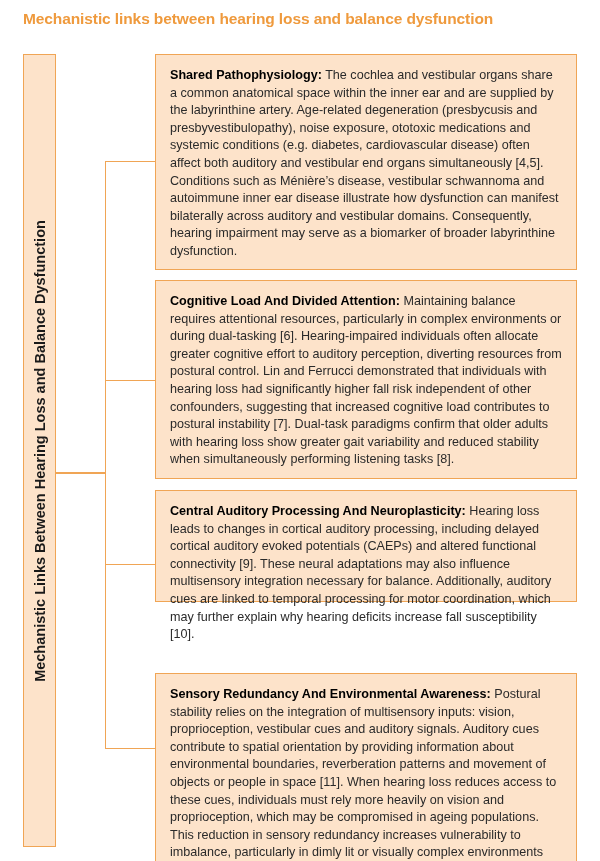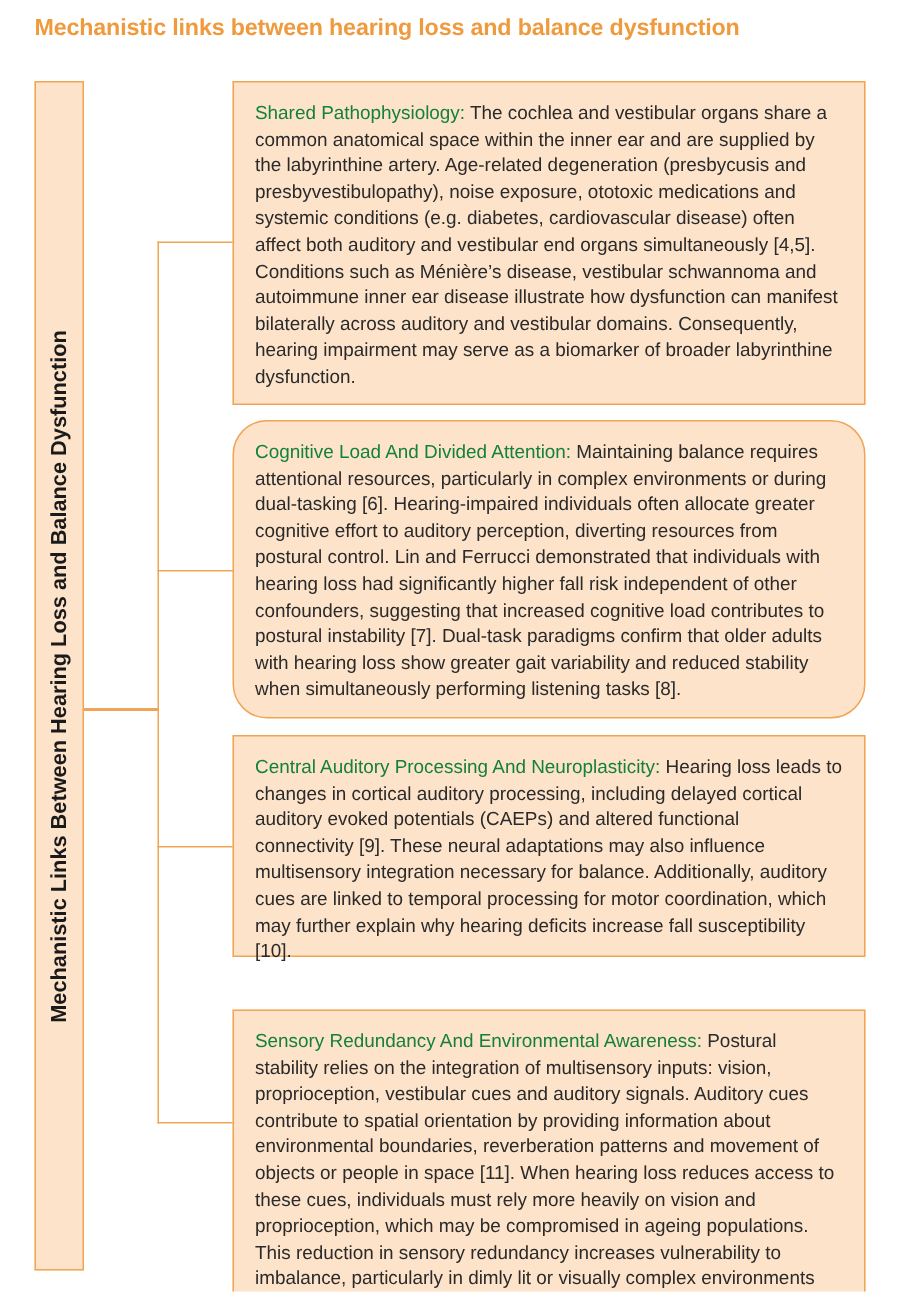--- a/index.html
+++ b/index.html
@@ -9,21 +9,21 @@
            color: #ef9a3d; letter-spacing: -0.1px; white-space: nowrap; }
   .side-bar { position: absolute; left: 23px; top: 54px; width: 33px; height: 793px;
               background: #fde3ca; border: 1.5px solid #f0a555; box-sizing: border-box; }
   .side-label { position: absolute; left: 50%; top: 50%;
                 transform: translate(-50%, -50%) rotate(-90deg);
                 white-space: nowrap; font-size: 14.5px; font-weight: bold; color: #1a1a1a; }
   .line { position: absolute; background: #f0a555; }
   .box { position: absolute; left: 155px; width: 422px; background: #fde3ca;
          border: 1.5px solid #f0a555; box-sizing: border-box;
          padding: 12px 14px 10px 14px; font-size: 12.6px; line-height: 17.6px; color: #2a2a2a; }
-  .box .head { font-weight: normal; color: #15803d; }
+  .box .head { font-weight: bold; color: #000000; }
 </style>
 </head>
 <body>
 
 <div class="title">Mechanistic links between hearing loss and balance dysfunction</div>
 
 <div class="side-bar">
   <div class="side-label">Mechanistic Links Between Hearing Loss and Balance Dysfunction</div>
 </div>
 
@@ -31,23 +31,23 @@
 <div class="line" style="left:104.5px; top:160.5px; width:1.5px; height:588px;"></div>
 <div class="line" style="left:104.5px; top:160.5px; width:51px; height:1.5px;"></div>
 <div class="line" style="left:104.5px; top:379.5px; width:51px; height:1.5px;"></div>
 <div class="line" style="left:104.5px; top:563.5px; width:51px; height:1.5px;"></div>
 <div class="line" style="left:104.5px; top:747.5px; width:51px; height:1.5px;"></div>
 
 <div class="box" style="top:54px; height:216px;">
   <span class="head">Shared Pathophysiology:</span><span> The cochlea and vestibular organs share a common anatomical space within the inner ear and are supplied by the labyrinthine artery. Age-related degeneration (presbycusis and presbyvestibulopathy), noise exposure, ototoxic medications and systemic conditions (e.g. diabetes, cardiovascular disease) often affect both auditory and vestibular end organs simultaneously [4,5]. Conditions such as Ménière’s disease, vestibular schwannoma and autoimmune inner ear disease illustrate how dysfunction can manifest bilaterally across auditory and vestibular domains. Consequently, hearing impairment may serve as a biomarker of broader labyrinthine dysfunction.</span>
 </div>
 
-<div class="box" style="top:280px; height:199px;border-radius:23px;">
+<div class="box" style="top:280px; height:199px;">
   <span class="head">Cognitive Load And Divided Attention:</span><span> Maintaining balance requires attentional resources, particularly in complex environments or during dual-tasking [6]. Hearing-impaired individuals often allocate greater cognitive effort to auditory perception, diverting resources from postural control. Lin and Ferrucci demonstrated that individuals with hearing loss had significantly higher fall risk independent of other confounders, suggesting that increased cognitive load contributes to postural instability [7]. Dual-task paradigms confirm that older adults with hearing loss show greater gait variability and reduced stability when simultaneously performing listening tasks [8].</span>
 </div>
 
-<div class="box" style="top:490px; height:148px;">
+<div class="box" style="top:490px; height:112px;">
   <span class="head">Central Auditory Processing And Neuroplasticity:</span><span> Hearing loss leads to changes in cortical auditory processing, including delayed cortical auditory evoked potentials (CAEPs) and altered functional connectivity [9]. These neural adaptations may also influence multisensory integration necessary for balance. Additionally, auditory cues are linked to temporal processing for motor coordination, which may further explain why hearing deficits increase fall susceptibility [10].</span>
 </div>
 
 <div class="box" style="top:649px; height:198px;margin-top:24px;">
   <span class="head">Sensory Redundancy And Environmental Awareness:</span><span> Postural stability relies on the integration of multisensory inputs: vision, proprioception, vestibular cues and auditory signals. Auditory cues contribute to spatial orientation by providing information about environmental boundaries, reverberation patterns and movement of objects or people in space [11]. When hearing loss reduces access to these cues, individuals must rely more heavily on vision and proprioception, which may be compromised in ageing populations. This reduction in sensory redundancy increases vulnerability to imbalance, particularly in dimly lit or visually complex environments [12].</span>
 </div>
 
 </body></html>

